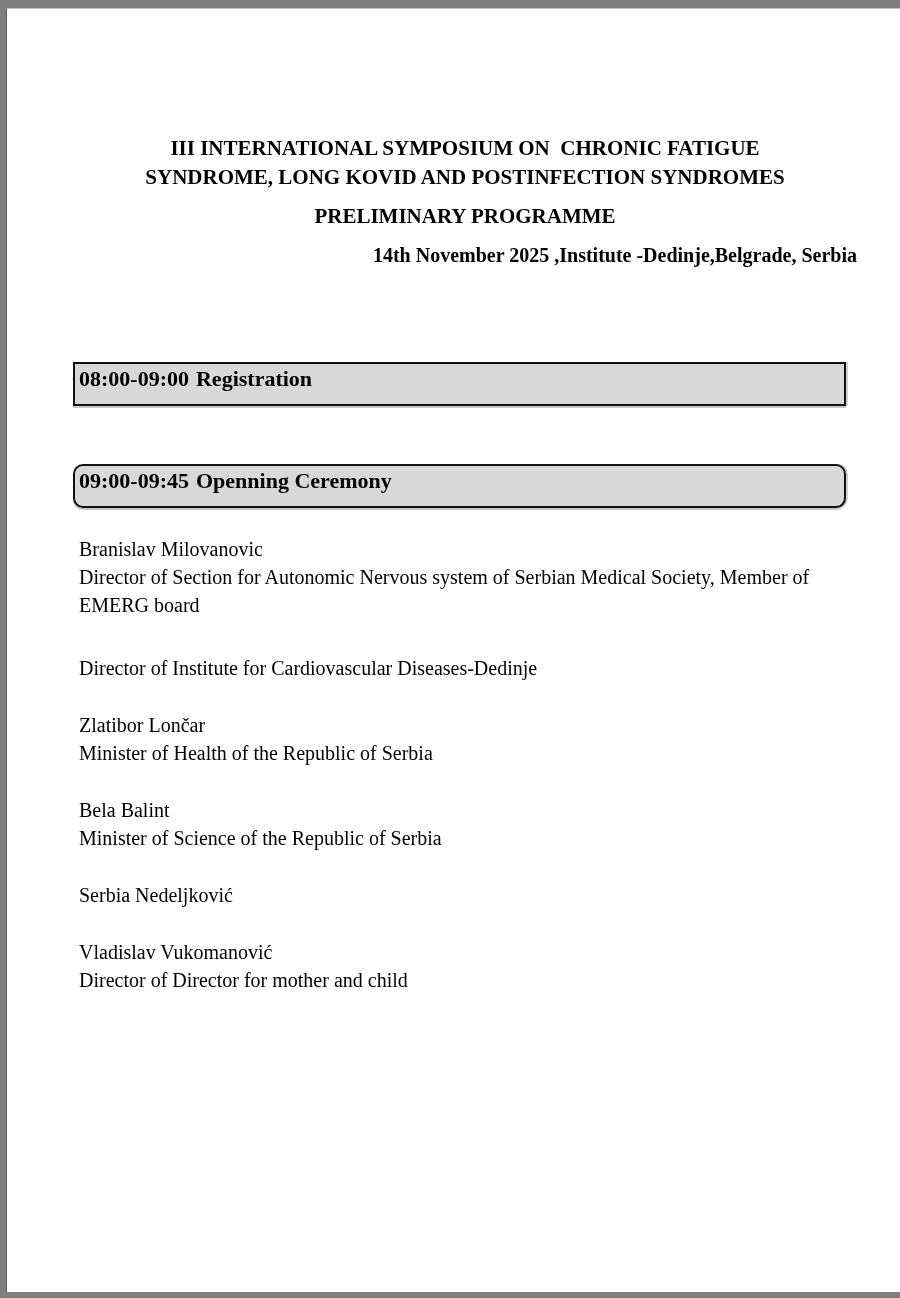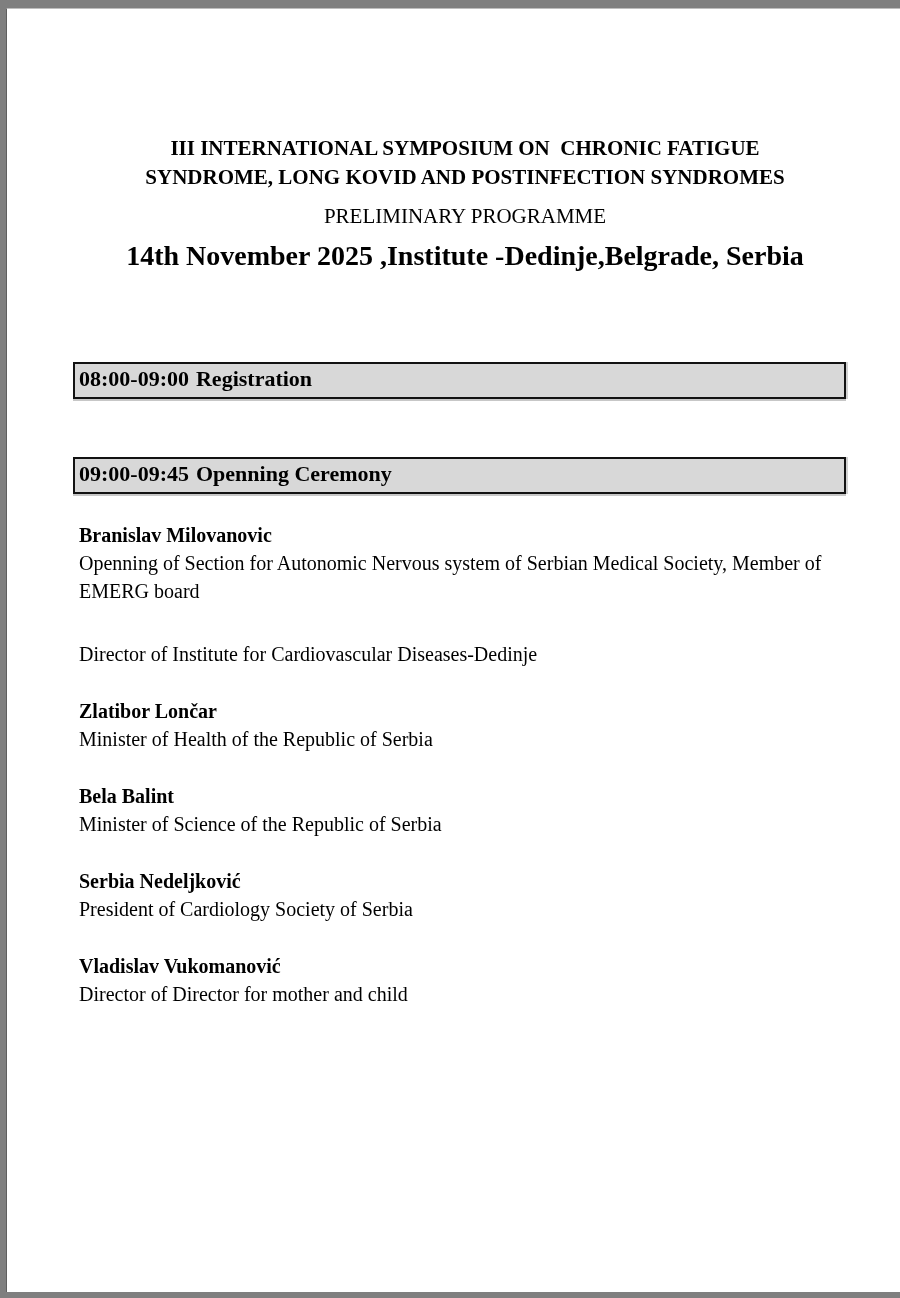--- a/index.html
+++ b/index.html
@@ -34,72 +34,73 @@
     text-align: center;
   }
   .title-line {
     font-size: 21px;
     font-weight: bold;
     line-height: 29px;
     white-space: pre-wrap;
   }
   .subtitle {
     font-size: 21px;
-    font-weight: normal;
+    font-weight: bold;
     line-height: 29px;
     margin-top: 10px;
     text-align: center;
   }
   .date-line {
-    font-size: 28px;
+    font-size: 20px;
     font-weight: bold;
     line-height: 29px;
     margin-top: 10px;
-    text-align: center;
+    text-align: right;
   }
   .bar {
     box-sizing: border-box;
     width: 773px;
-    height: 37px;
+    height: 44px;
     background: #d8d8d8;
     border: 2px solid #121212;
     box-shadow: 0 2px 0 rgba(0,0,0,0.22), 2px 0 0 rgba(0,0,0,0.18);
     font-size: 22px;
     font-weight: bold;
     line-height: 30px;
     padding-left: 4px;
     white-space: nowrap;
     overflow: hidden;
   }
   .bar-registration {
     margin-top: 92px;
   }
   .bar-ceremony {
     margin-top: 58px;
+    border-radius: 10px;
   }
   .bar .session-label {
     margin-left: 7px;
   }
   .speakers {
     margin-top: 27px;
     margin-left: 6px;
     font-size: 20px;
     line-height: 28px;
   }
   .speaker {
     margin-bottom: 29px;
   }
   .speaker.first {
     margin-bottom: 35px;
   }
   .speaker.extra {
     margin-top: 28px;
   }
   .speaker-name {
-    font-weight: bold;
+    font-weight: normal;
   }
   .speaker-role {
     font-weight: normal;
   }
 </style>
 </head>
 <body>
 
 <div class="page">
   <div class="content">
@@ -116,41 +117,40 @@
     </div>
 
     <div class="bar bar-ceremony">
       <span class="session-time">09:00-09:45</span><span class="session-label">Openning Ceremony</span>
     </div>
 
     <div class="speakers">
 
       <div class="speaker first">
         <div class="speaker-name">Branislav Milovanovic</div>
-        <div class="speaker-role">Openning of Section for Autonomic Nervous system of Serbian Medical Society, Member of EMERG board</div>
+        <div class="speaker-role">Director of Section for Autonomic Nervous system of Serbian Medical Society, Member of EMERG board</div>
       </div>
 
       <div class="speaker">
         <div class="speaker-role">Director of Institute for Cardiovascular Diseases-Dedinje</div>
       </div>
 
       <div class="speaker">
         <div class="speaker-name">Zlatibor Lončar</div>
         <div class="speaker-role">Minister of Health of the Republic of Serbia</div>
       </div>
 
       <div class="speaker">
         <div class="speaker-name">Bela Balint</div>
         <div class="speaker-role">Minister of Science of the Republic of Serbia</div>
       </div>
 
 
       <div class="speaker extra">
         <div class="speaker-name">Serbia Nedeljković</div>
-        <div class="speaker-role">President of Cardiology Society of Serbia</div>
       </div>
 
       <div class="speaker extra">
         <div class="speaker-name">Vladislav Vukomanović</div>
         <div class="speaker-role">Director of Director for mother and child</div>
       </div>
 
     </div>
   </div>
 </div>

